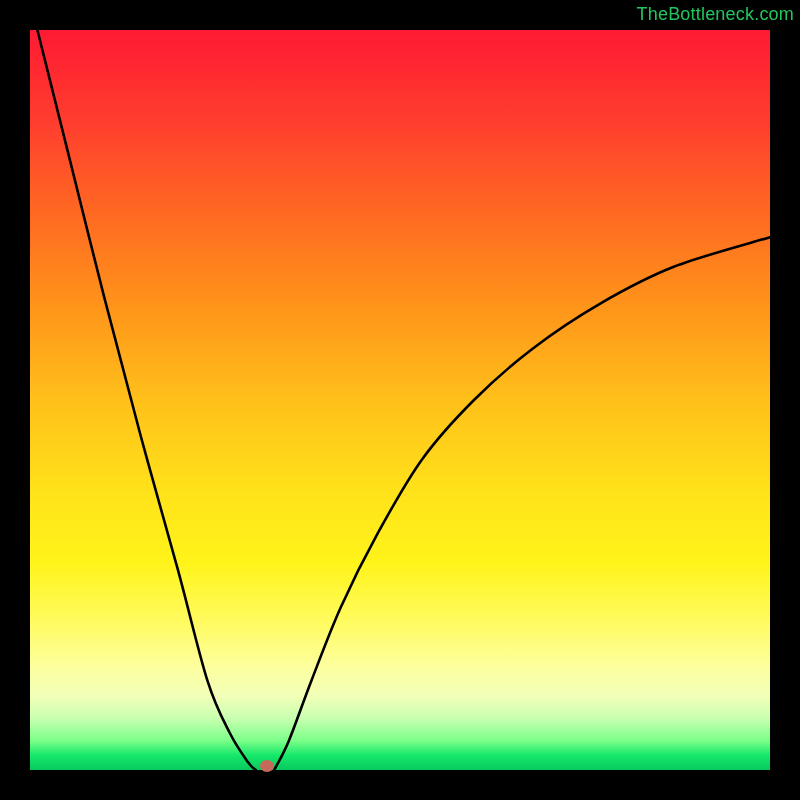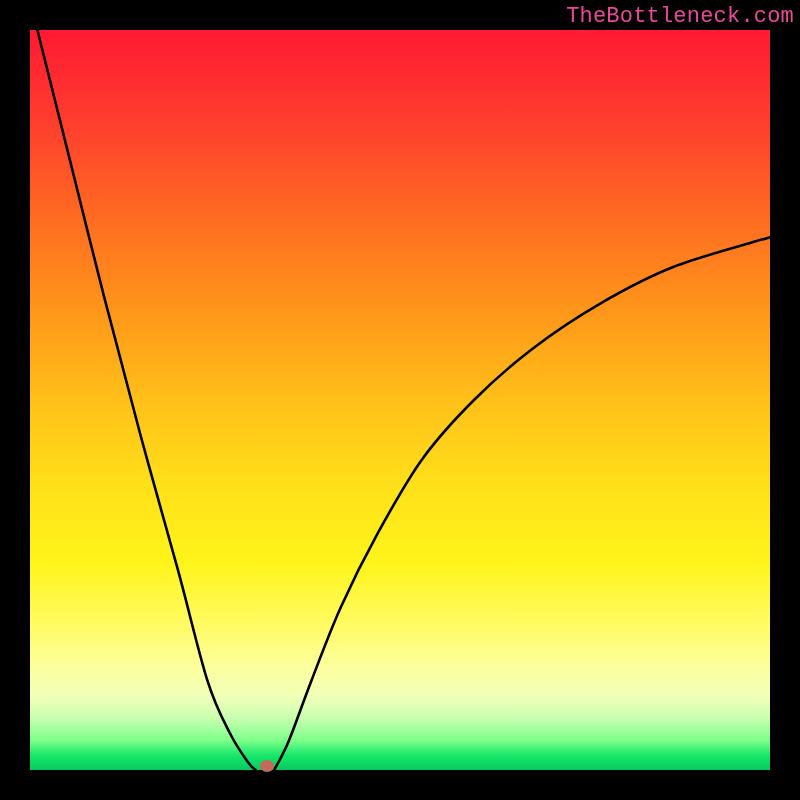--- a/index.html
+++ b/index.html
@@ -38,25 +38,24 @@
       #c8ffb0 93%,
       #7dff8a 96%,
       #17e86a 98%,
       #07c95e 100%
     );
   }
   .watermark {
     position: absolute;
     top: 4px;
     right: 6px;
-    color: #ec4899;
-    font-size: 22px;
+    color: #22c55e;
+    font-size: 18px;
     letter-spacing: 0.2px;
     user-select: none;
-    font-family: Liberation Mono, monospace;
   }
   svg.curve {
     position: absolute;
     left: 0; top: 0;
     width: 740px;
     height: 740px;
     overflow: visible;
   }
   .marker {
     position: absolute;

